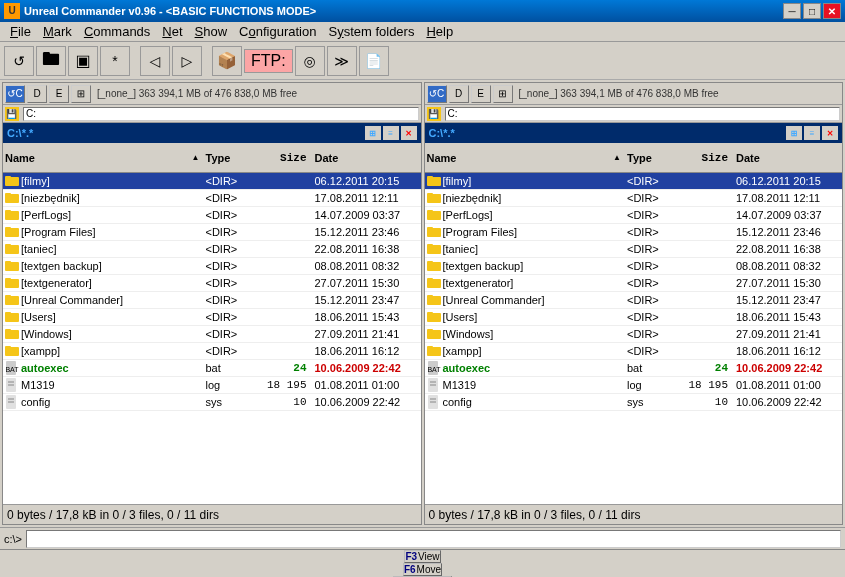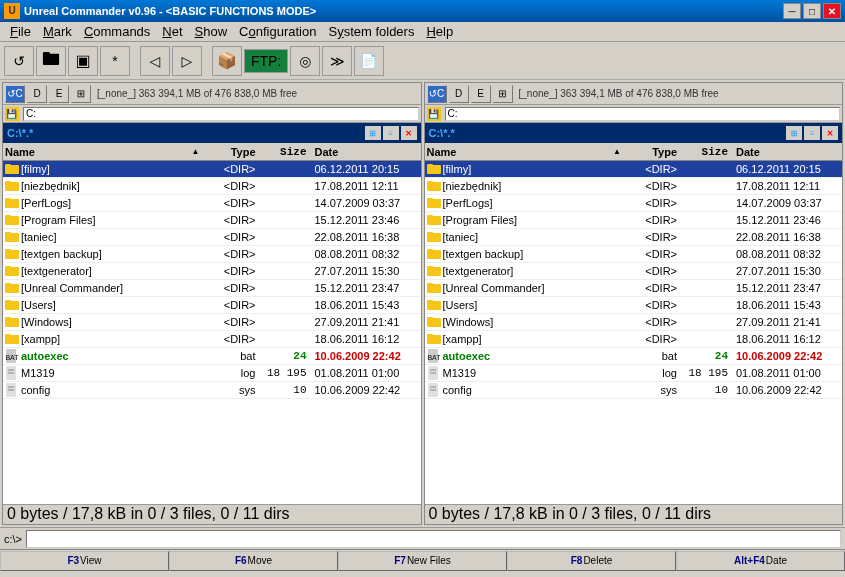--- a/index.html
+++ b/index.html
@@ -79,23 +79,23 @@
       width: 30px; height: 30px;
       background: #d4d0c8;
       border: 1px solid #999;
       display: flex; align-items: center; justify-content: center;
       cursor: pointer;
       font-size: 14px;
     }
     .tb-sep { width: 6px; }
     .tb-text {
       padding: 2px 6px;
-      background: #15803d;
+      background: #fca5a5;
       border: 1px solid #999;
-      font-size: 14px;
+      font-size: 16px;
       cursor: pointer;
       height: 24px;
       display: flex; align-items: center; text-align: right;
     }
 
     
     #panels {
       display: flex;
       height: calc(577px - 22px - 20px - 38px - 28px - 22px);
       background: #d4d0c8;
@@ -187,49 +187,49 @@
       flex: 1;
       overflow-y: auto;
       background: white;
     }
     .file-list-header {
       display: flex;
       background: #d4d0c8;
       border-bottom: 1px solid #888;
       font-size: 11px;
       font-weight: bold;
-      height: 18px;
+      height: 30px;
       align-items: center;
     }
     .col-name { flex: 1; padding-left: 2px; }
     .col-sort { width: 14px; font-size: 8px; }
-    .col-type { width: 50px; text-align: right; }
+    .col-type { width: 50px; text-align: left; }
     .col-size { width: 55px; text-align: right; padding-right: 4px; font-family: Liberation Mono, monospace; }
     .col-date { width: 110px; padding-left: 4px; }
 
     .file-row {
       display: flex;
       align-items: center;
       height: 17px;
       font-size: 11px;
       cursor: pointer;
       border-bottom: 1px solid #eee;
     }
     .file-row .col-name { display: flex; align-items: center; gap: 2px; }
     .file-icon { width: 14px; height: 14px; font-size: 10px; flex-shrink: 0; }
     .file-row.dir .col-type { color: #000; }
 
     
     .panel-status {
       background: #d4d0c8;
       height: 20px;
       display: flex;
-      align-items: flex-start;
+      align-items: center;
       padding: 0 4px;
-      font-size: 16px;
+      font-size: 12px;
       border-top: 1px solid #999;
       color: #000;
     }
 
     
     #cmdline {
       background: #d4d0c8;
       height: 22px;
       display: flex;
       align-items: center;
@@ -246,20 +246,21 @@
       padding: 0 2px;
     }
 
     
     #fkeys {
       background: #d4d0c8;
       height: 22px;
       display: flex;
       align-items: center;
       border-top: 1px solid #888;
+      flex-direction: column;
     }
     .fkey {
       flex: 1;
       height: 20px;
       background: #d4d0c8;
       border: 1px outset #bbb;
       font-size: 10px;
       display: flex; align-items: center; justify-content: center;
       cursor: pointer;
       text-align: center;

